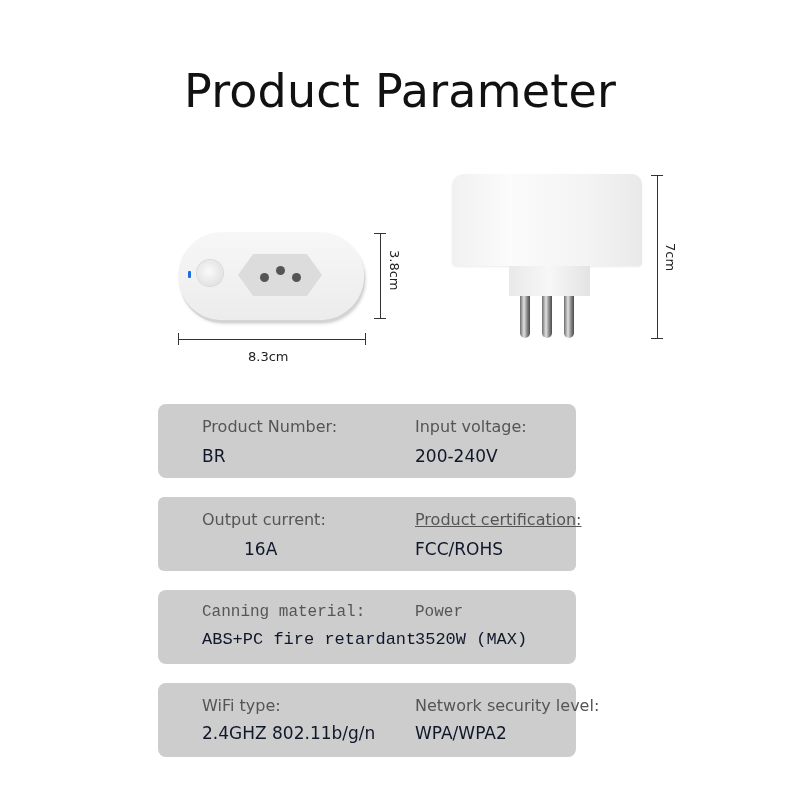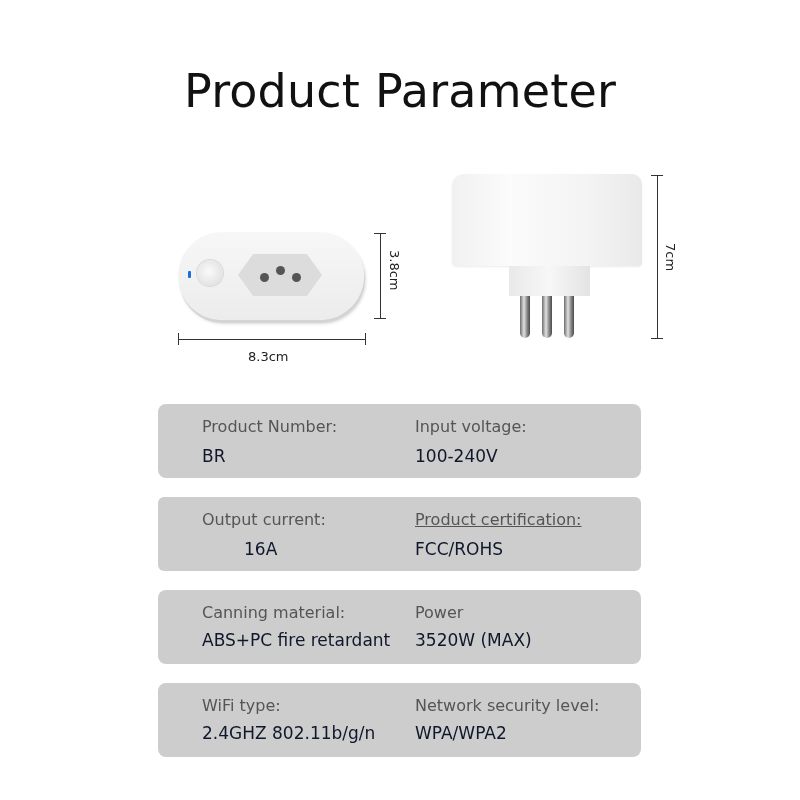--- a/index.html
+++ b/index.html
@@ -49,21 +49,21 @@
     position: absolute; left: 509px; top: 266px; width: 81px; height: 30px;
     background: linear-gradient(90deg,#e9e9e9,#f7f7f7,#e3e3e3);
   }
   .pin {
     position: absolute; top: 296px; width: 10px; height: 42px; border-radius: 0 0 5px 5px;
     background: linear-gradient(90deg,#6d6d6d 0%,#e2e2e2 40%,#8a8a8a 70%,#4a4a4a 100%);
   }
 
   
   .card {
-    position: absolute; left: 158px; width: 483px; height: 74px; background: #cdcdcd; border-radius: 8px;
+    position: absolute; left: 158px; width: 418px; height: 74px; background: #cdcdcd; border-radius: 8px;
   }
   .label { font-size: 16px; color: #555; position: absolute; white-space: nowrap; }
   .value { font-size: 17px; color: #0f172a; position: absolute; white-space: nowrap; }
 </style>
 </head>
 <body>
 
 <div class="title">Product Parameter</div>
 
 <div class="front">
@@ -95,31 +95,31 @@
 
 <div class="dim-line" style="left:657px;top:175px;width:1px;height:164px;"></div>
 <div class="dim-line" style="left:651px;top:175px;width:12px;height:1px;"></div>
 <div class="dim-line" style="left:651px;top:338px;width:12px;height:1px;"></div>
 <div class="dim-label rot" style="left:678px;top:243px;">7cm</div>
 
 <div class="card" style="top:404px;">
   <div class="label" style="left:44px;top:13px;">Product Number:</div>
   <div class="value" style="left:44px;top:42px;">BR</div>
   <div class="label" style="left:257px;top:13px;">Input voltage:</div>
-  <div class="value" style="left:257px;top:42px;">100-240V</div>
+  <div class="value" style="left:257px;top:42px;">200-240V</div>
 </div>
 
 <div class="card" style="top:497px;border-radius:6px;">
   <div class="label" style="left:44px;top:13px;">Output current:</div>
   <div class="value" style="left:44px;top:42px;margin-left:42px;">16A</div>
   <div class="label" style="left:257px;top:13px;text-decoration:underline;">Product certification:</div>
   <div class="value" style="left:257px;top:42px;">FCC/ROHS</div>
 </div>
 
-<div class="card" style="top:590px;">
+<div class="card" style="top:590px;font-family:Liberation Mono, monospace;">
   <div class="label" style="left:44px;top:13px;">Canning material:</div>
   <div class="value" style="left:44px;top:40px;">ABS+PC fire retardant</div>
   <div class="label" style="left:257px;top:13px;">Power</div>
   <div class="value" style="left:257px;top:40px;">3520W  (MAX)</div>
 </div>
 
 <div class="card" style="top:683px;">
   <div class="label" style="left:44px;top:13px;">WiFi type:</div>
   <div class="value" style="left:44px;top:40px;">2.4GHZ  802.11b/g/n</div>
   <div class="label" style="left:257px;top:13px;">Network security level:</div>

